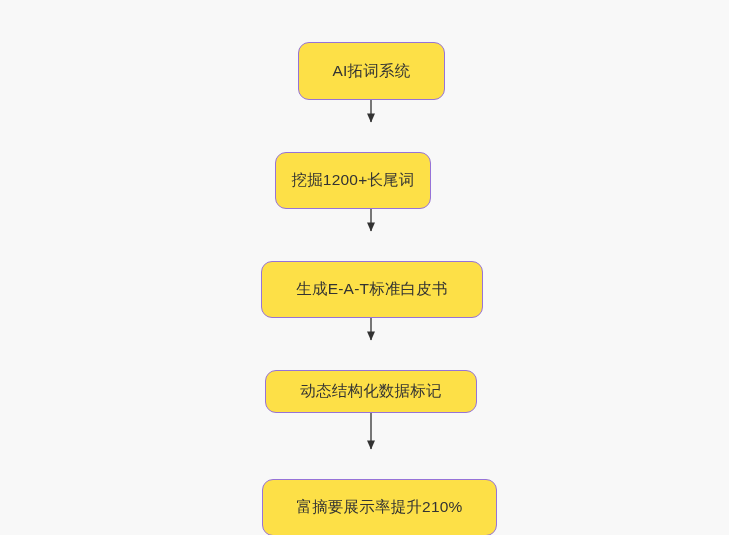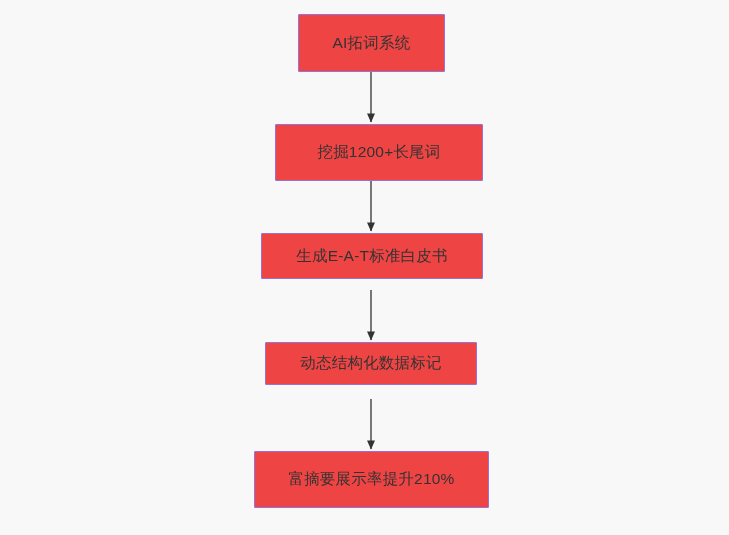--- a/index.html
+++ b/index.html
@@ -22,41 +22,42 @@
     position: absolute;
     left: 0;
     top: 0;
     width: 729px;
     height: 535px;
     pointer-events: none;
   }
   .node {
     position: absolute;
     box-sizing: border-box;
-    background: #ef4444;
+    background: #fde047;
     border: 1.6px solid #9673d8;
     display: flex;
     align-items: center;
     justify-content: center;
-    border-radius: 1px;
+    border-radius: 11px;
+    margin-top: 28px;
   }
   .node-label {
     color: #333333;
     font-size: 15.5px;
     line-height: 1.2;
     letter-spacing: 0.2px;
     white-space: nowrap;
     text-align: center;
   }
   
   .n1 { left: 298px; top: 14px;  width: 147px; height: 58px; }
-  .n2 { left: 275px; top: 124px; width: 208px; height: 57px; align-items: center; }
-  .n3 { left: 261px; top: 233px; width: 222px; height: 46px; }
+  .n2 { left: 275px; top: 124px; width: 156px; height: 57px; align-items: center; }
+  .n3 { left: 261px; top: 233px; width: 222px; height: 57px; }
   .n4 { left: 265px; top: 342px; width: 212px; height: 43px; }
-  .n5 { left: 254px; top: 451px; width: 235px; height: 57px; }
+  .n5 { left: 262px; top: 451px; width: 235px; height: 57px; }
 </style>
 </head>
 <body>
 
 <div id="flowchart">
 
   <svg class="edge-layer" width="729" height="535" viewBox="0 0 729 535" xmlns="http://www.w3.org/2000/svg">
     <defs>
       <marker id="arrowhead" markerWidth="10" markerHeight="8" refX="8.6" refY="4" orient="auto" markerUnits="userSpaceOnUse">
         <path d="M0,0 L9,4 L0,8 z" fill="#333333"></path>

